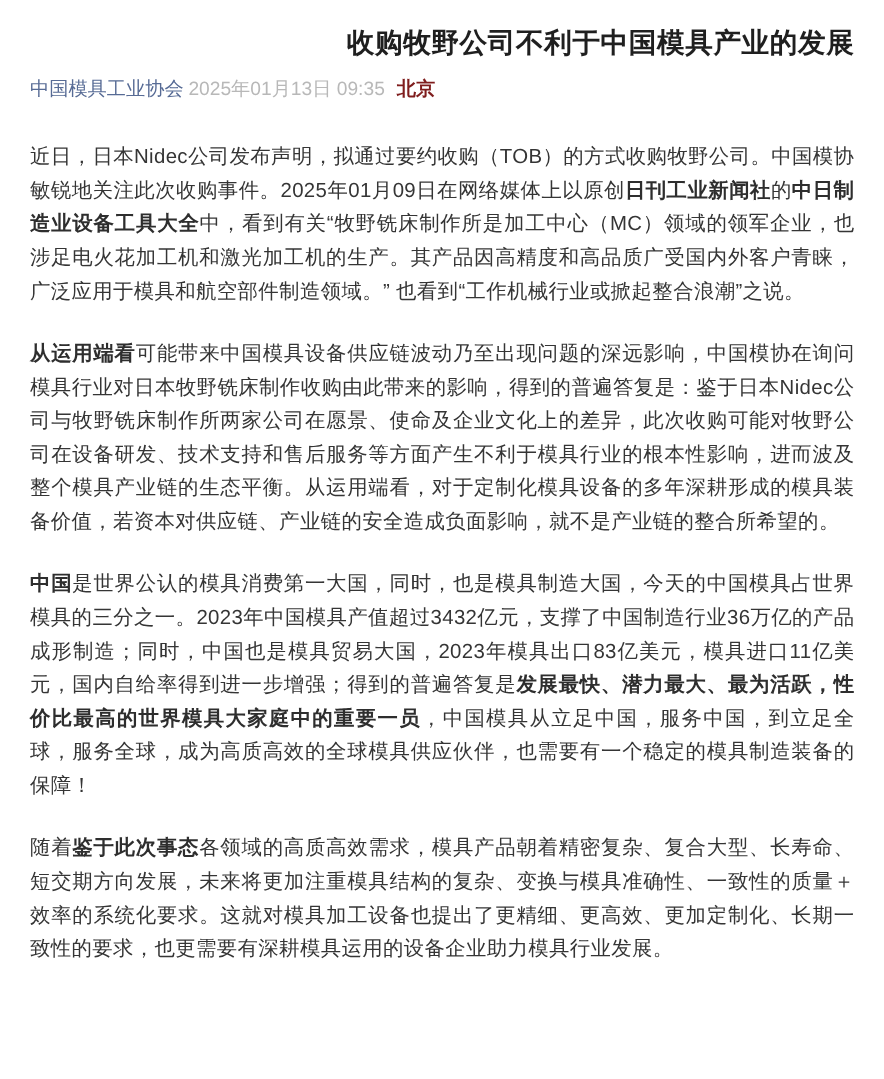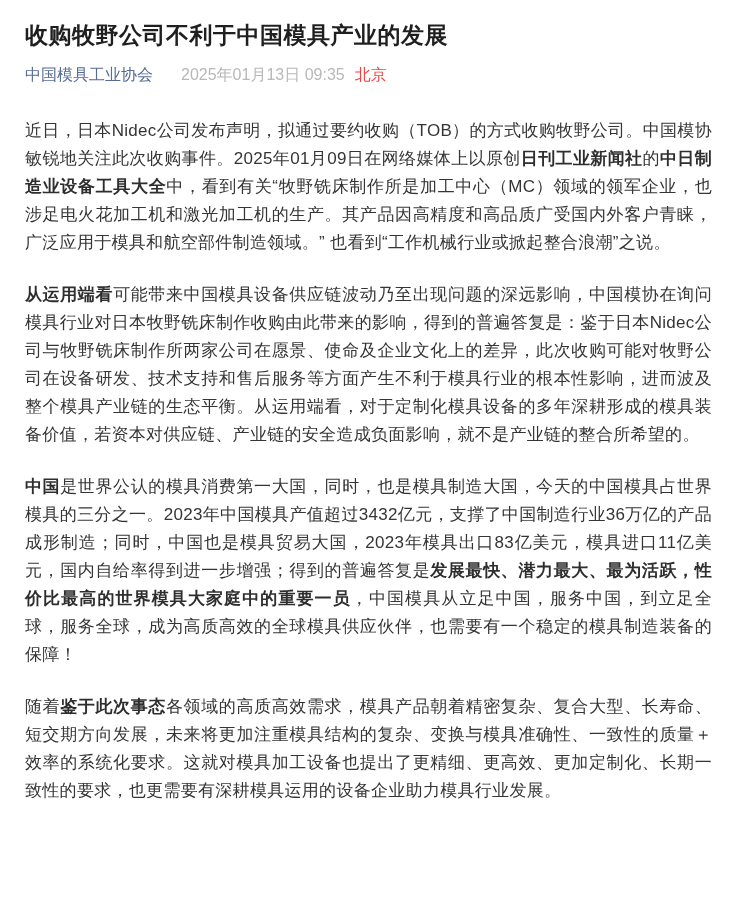--- a/index.html
+++ b/index.html
@@ -14,38 +14,40 @@
   .article {
     padding: 20px 25px 0 25px;
   }
   .article-title {
     font-size: 23px;
     line-height: 31px;
     font-weight: bold;
     color: #1f1f1f;
     letter-spacing: 0.5px;
     margin-bottom: 13px;
+    text-align: right;
   }
   .byline {
     font-size: 16px;
     line-height: 22px;
     margin-bottom: 31px;
     white-space: nowrap;
   }
   .byline .account {
     color: #576b95;
-    margin-right: 28px;
+    margin-right: 4px;
     cursor: pointer;
   }
   .byline .publish-date {
     color: #b8b8b8;
     margin-right: 10px;
   }
   .byline .publish-location {
-    color: #ef4444;
+    color: #7f1d1d;
+    font-weight: bold;
   }
   .article-body p {
     font-size: 17px;
     line-height: 28px;
     color: #353535;
     text-align: justify;
     margin-bottom: 24px;
     letter-spacing: 0.3px;
     word-break: break-all;
   }

